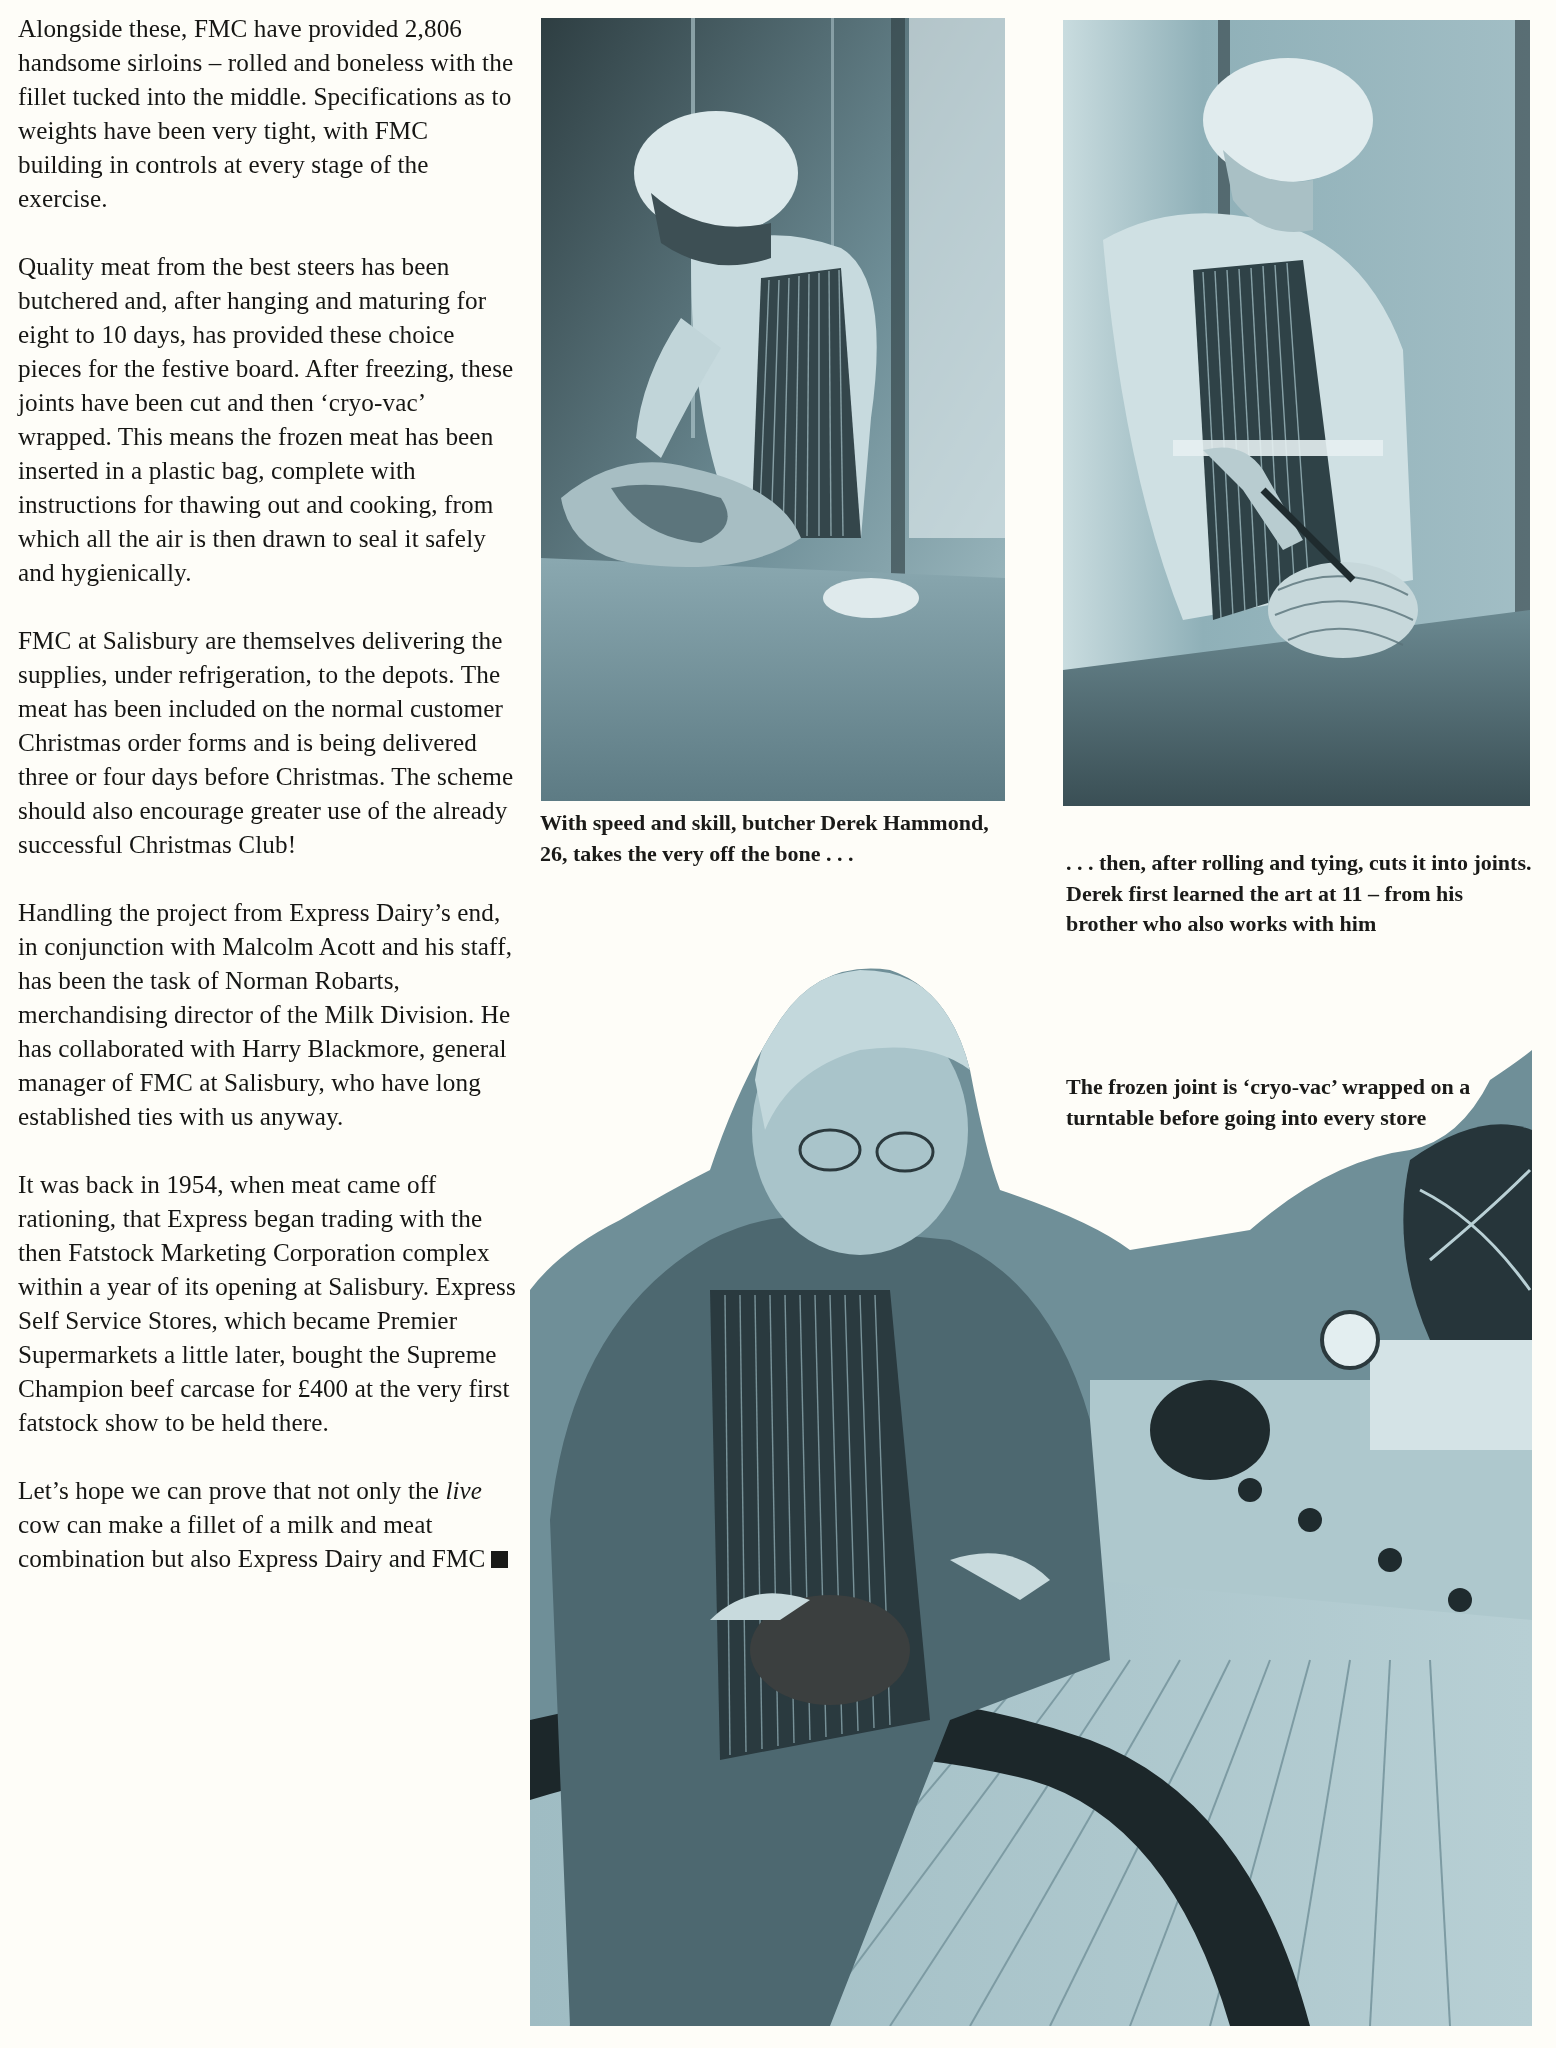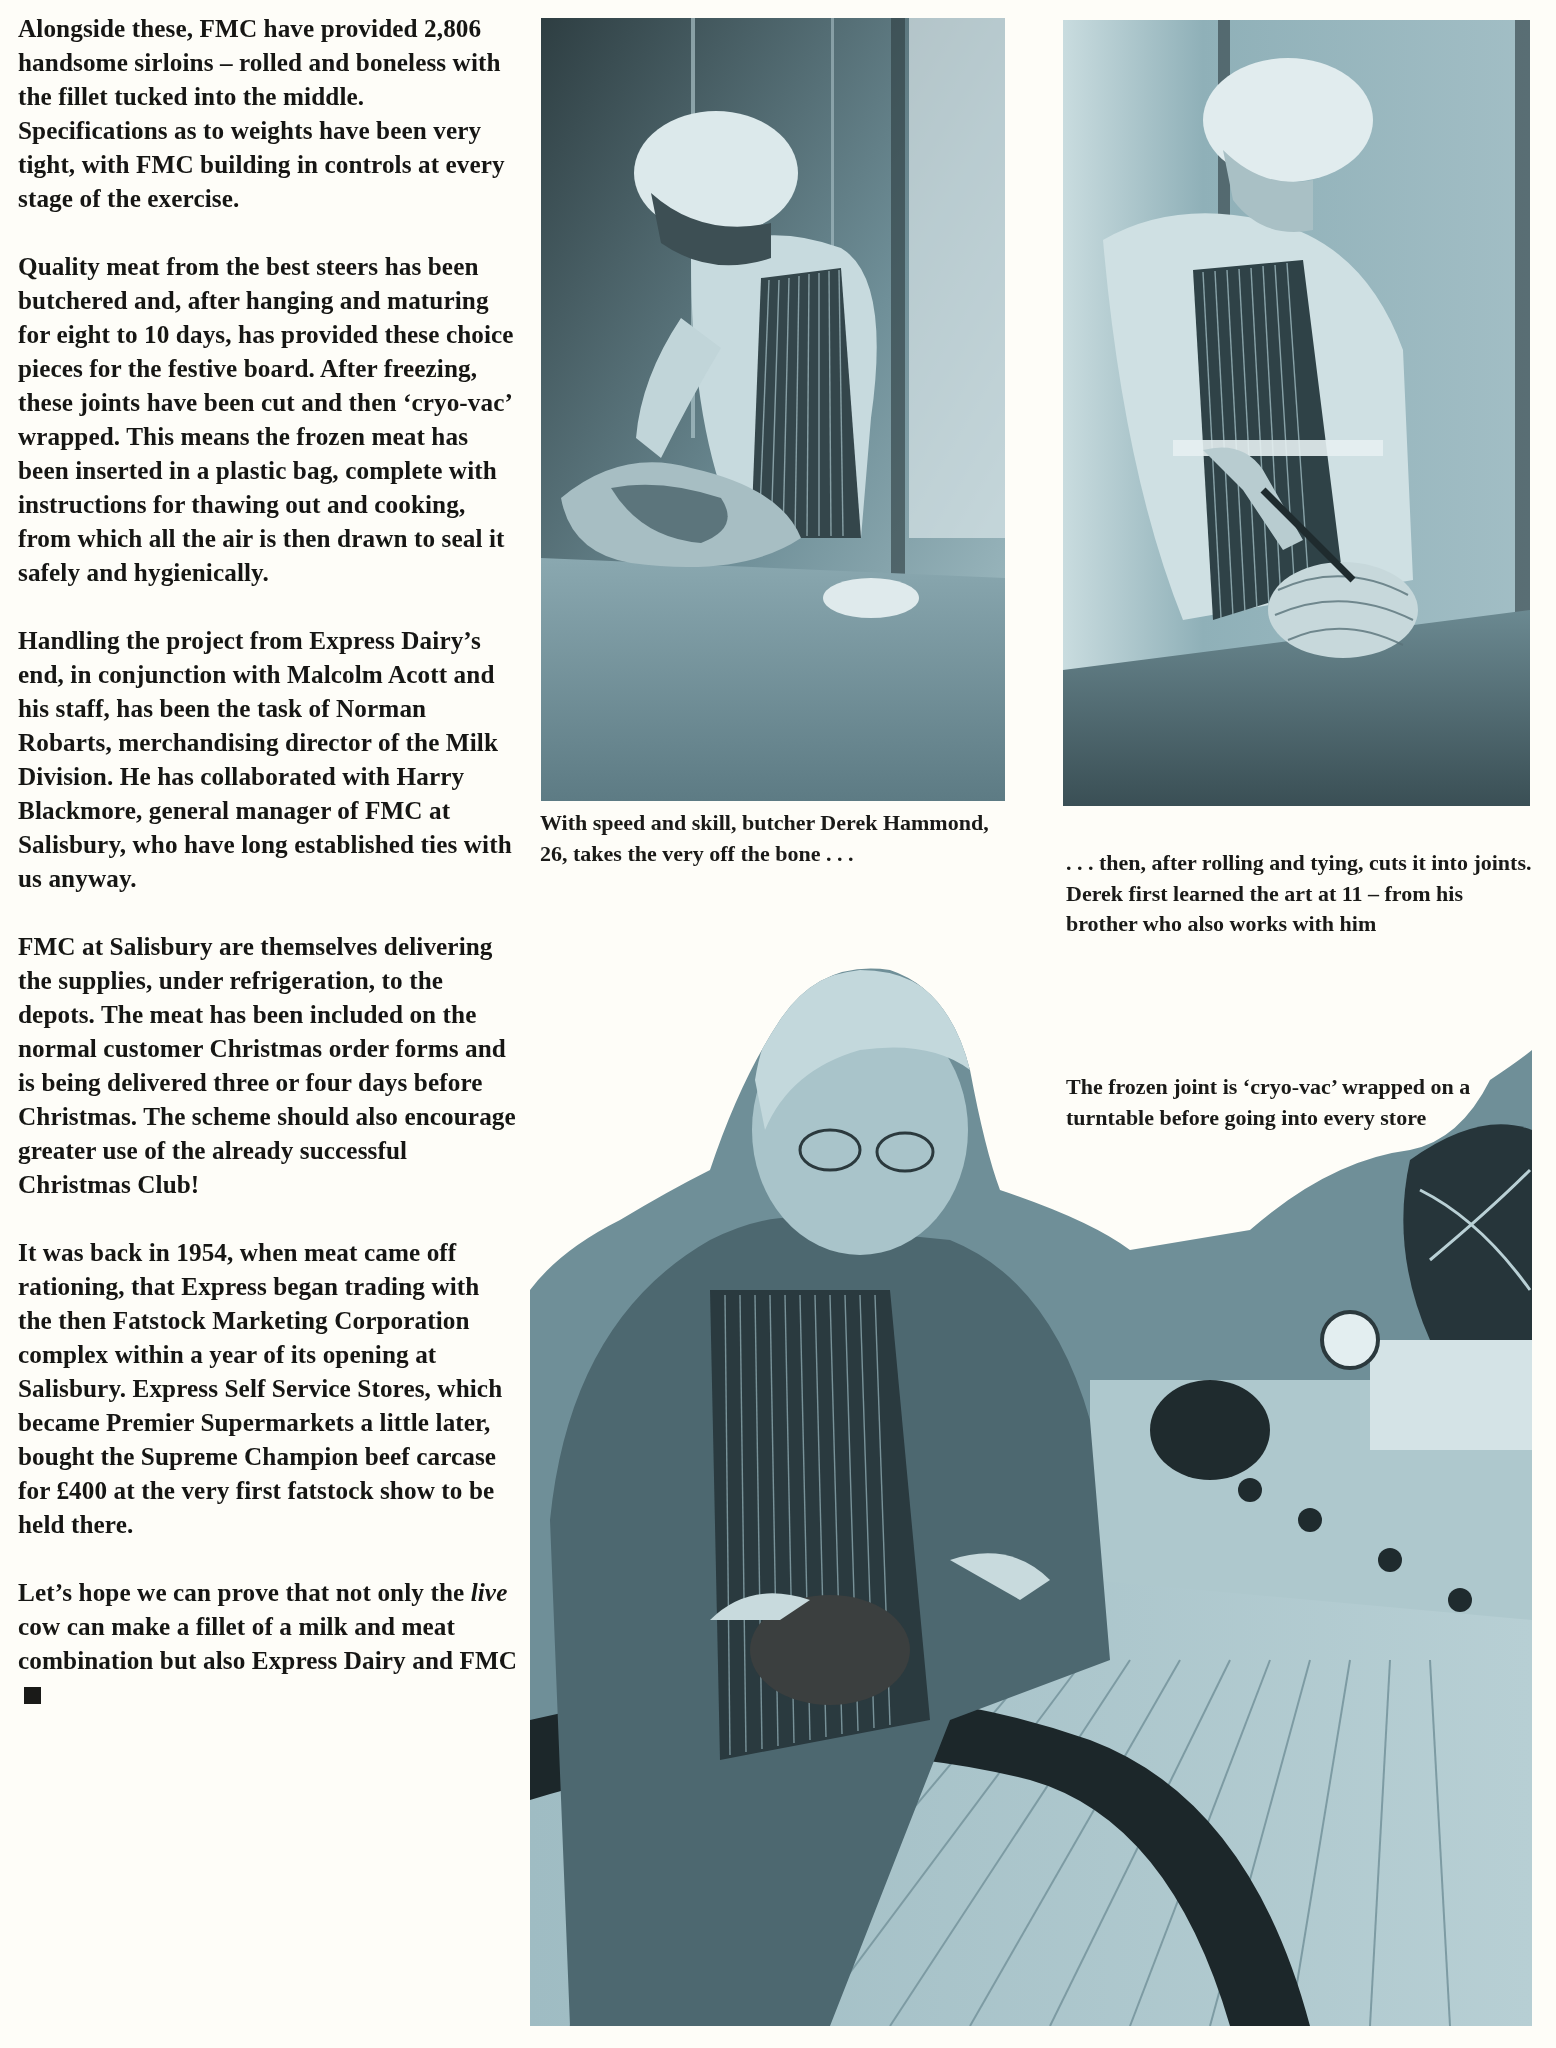--- a/index.html
+++ b/index.html
@@ -3,21 +3,21 @@
 <meta charset="utf-8">
 <style>
   html, body { margin:0; padding:0; }
   body {
     width:1556px; height:2048px; position:relative; overflow:hidden;
     background:#fefdf8;
     font-family:"Liberation Serif","DejaVu Serif",serif;
     color:#161614;
   }
   .col-left {
-    position:absolute; left:18px; top:12px; width:500px;font-weight:bold;
+    position:absolute; left:18px; top:12px; width:500px;
   }
   .para {
     font-size:25.2px; line-height:34px; margin:0 0 34px 0;
     letter-spacing:0.1px;
   }
   .para em { font-style:italic;text-align:center; }
   .end-mark {
     display:inline-block; width:17px; height:17px; background:#1a1a18;
     vertical-align:-1px; margin-left:6px;
   }
@@ -30,22 +30,22 @@
     background:#7d9aa3;
   }
   .photo svg { display:block; width:100%; height:100%; }
 </style>
 </head>
 <body>
 
 <div class="col-left">
   <p class="para">Alongside these, FMC have provided 2,806 handsome sirloins – rolled and boneless with the fillet tucked into the middle. Specifications as to weights have been very tight, with FMC building in controls at every stage of the exercise.</p>
   <p class="para">Quality meat from the best steers has been butchered and, after hanging and maturing for eight to 10 days, has provided these choice pieces for the festive board. After freezing, these joints have been cut and then ‘cryo-vac’ wrapped. This means the frozen meat has been inserted in a plastic bag, complete with instructions for thawing out and cooking, from which all the air is then drawn to seal it safely and hygienically.</p>
+  <p class="para">FMC at Salisbury are themselves delivering the supplies, under refrigeration, to the depots. The meat has been included on the normal customer Christmas order forms and is being delivered three or four days before Christmas. The scheme should also encourage greater use of the already successful Christmas Club!</p>
   <p class="para">Handling the project from Express Dairy’s end, in conjunction with Malcolm Acott and his staff, has been the task of Norman Robarts, merchandising director of the Milk Division. He has collaborated with Harry Blackmore, general manager of FMC at Salisbury, who have long established ties with us anyway.</p>
-  <p class="para">FMC at Salisbury are themselves delivering the supplies, under refrigeration, to the depots. The meat has been included on the normal customer Christmas order forms and is being delivered three or four days before Christmas. The scheme should also encourage greater use of the already successful Christmas Club!</p>
   <p class="para">It was back in 1954, when meat came off rationing, that Express began trading with the then Fatstock Marketing Corporation complex within a year of its opening at Salisbury. Express Self Service Stores, which became Premier Supermarkets a little later, bought the Supreme Champion beef carcase for £400 at the very first fatstock show to be held there.</p>
   <p class="para"><span>Let’s hope we can prove that not only the </span><em>live</em><span> cow can make a fillet of a milk and meat combination but also Express Dairy and FMC</span><span class="end-mark"></span></p>
 </div>
 
 <div class="photo" style="left:541px; top:18px; width:464px; height:783px;" title="Butcher in cap and striped apron cutting meat off the bone at a steel bench">
   <svg viewBox="0 0 464 783" preserveAspectRatio="none">
     <defs>
       <linearGradient id="g1bg" x1="0" y1="0" x2="1" y2="1">
         <stop offset="0" stop-color="#2e3e42"></stop>
         <stop offset="0.55" stop-color="#6f8f98"></stop>

